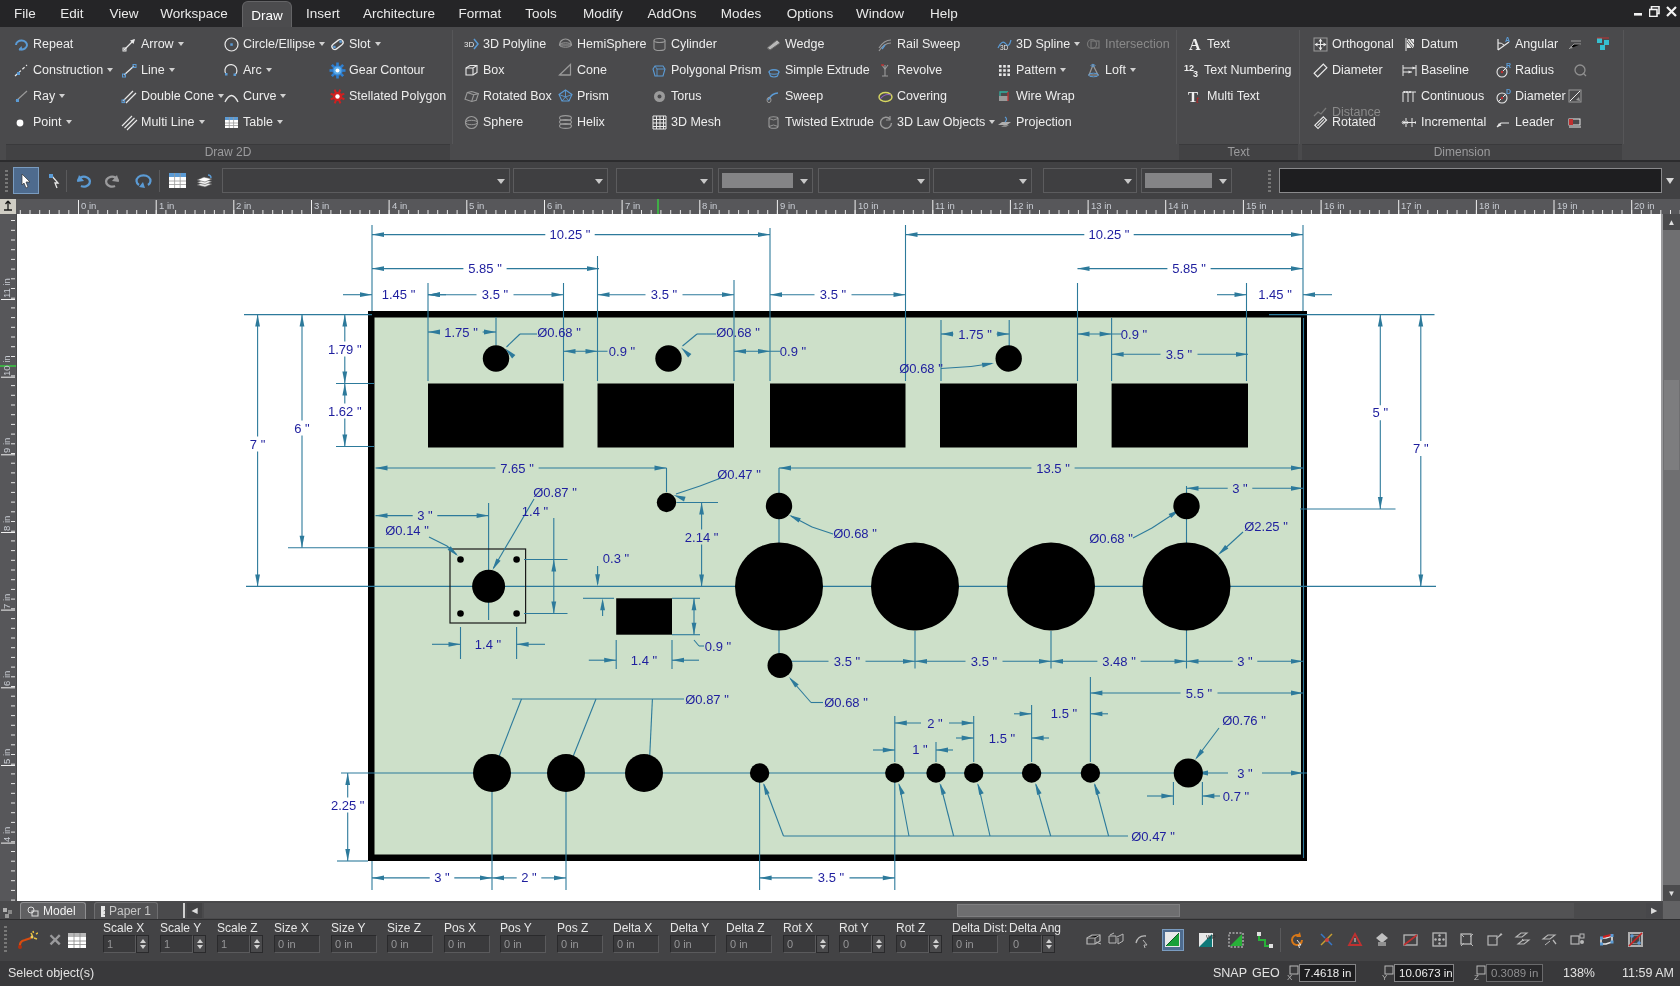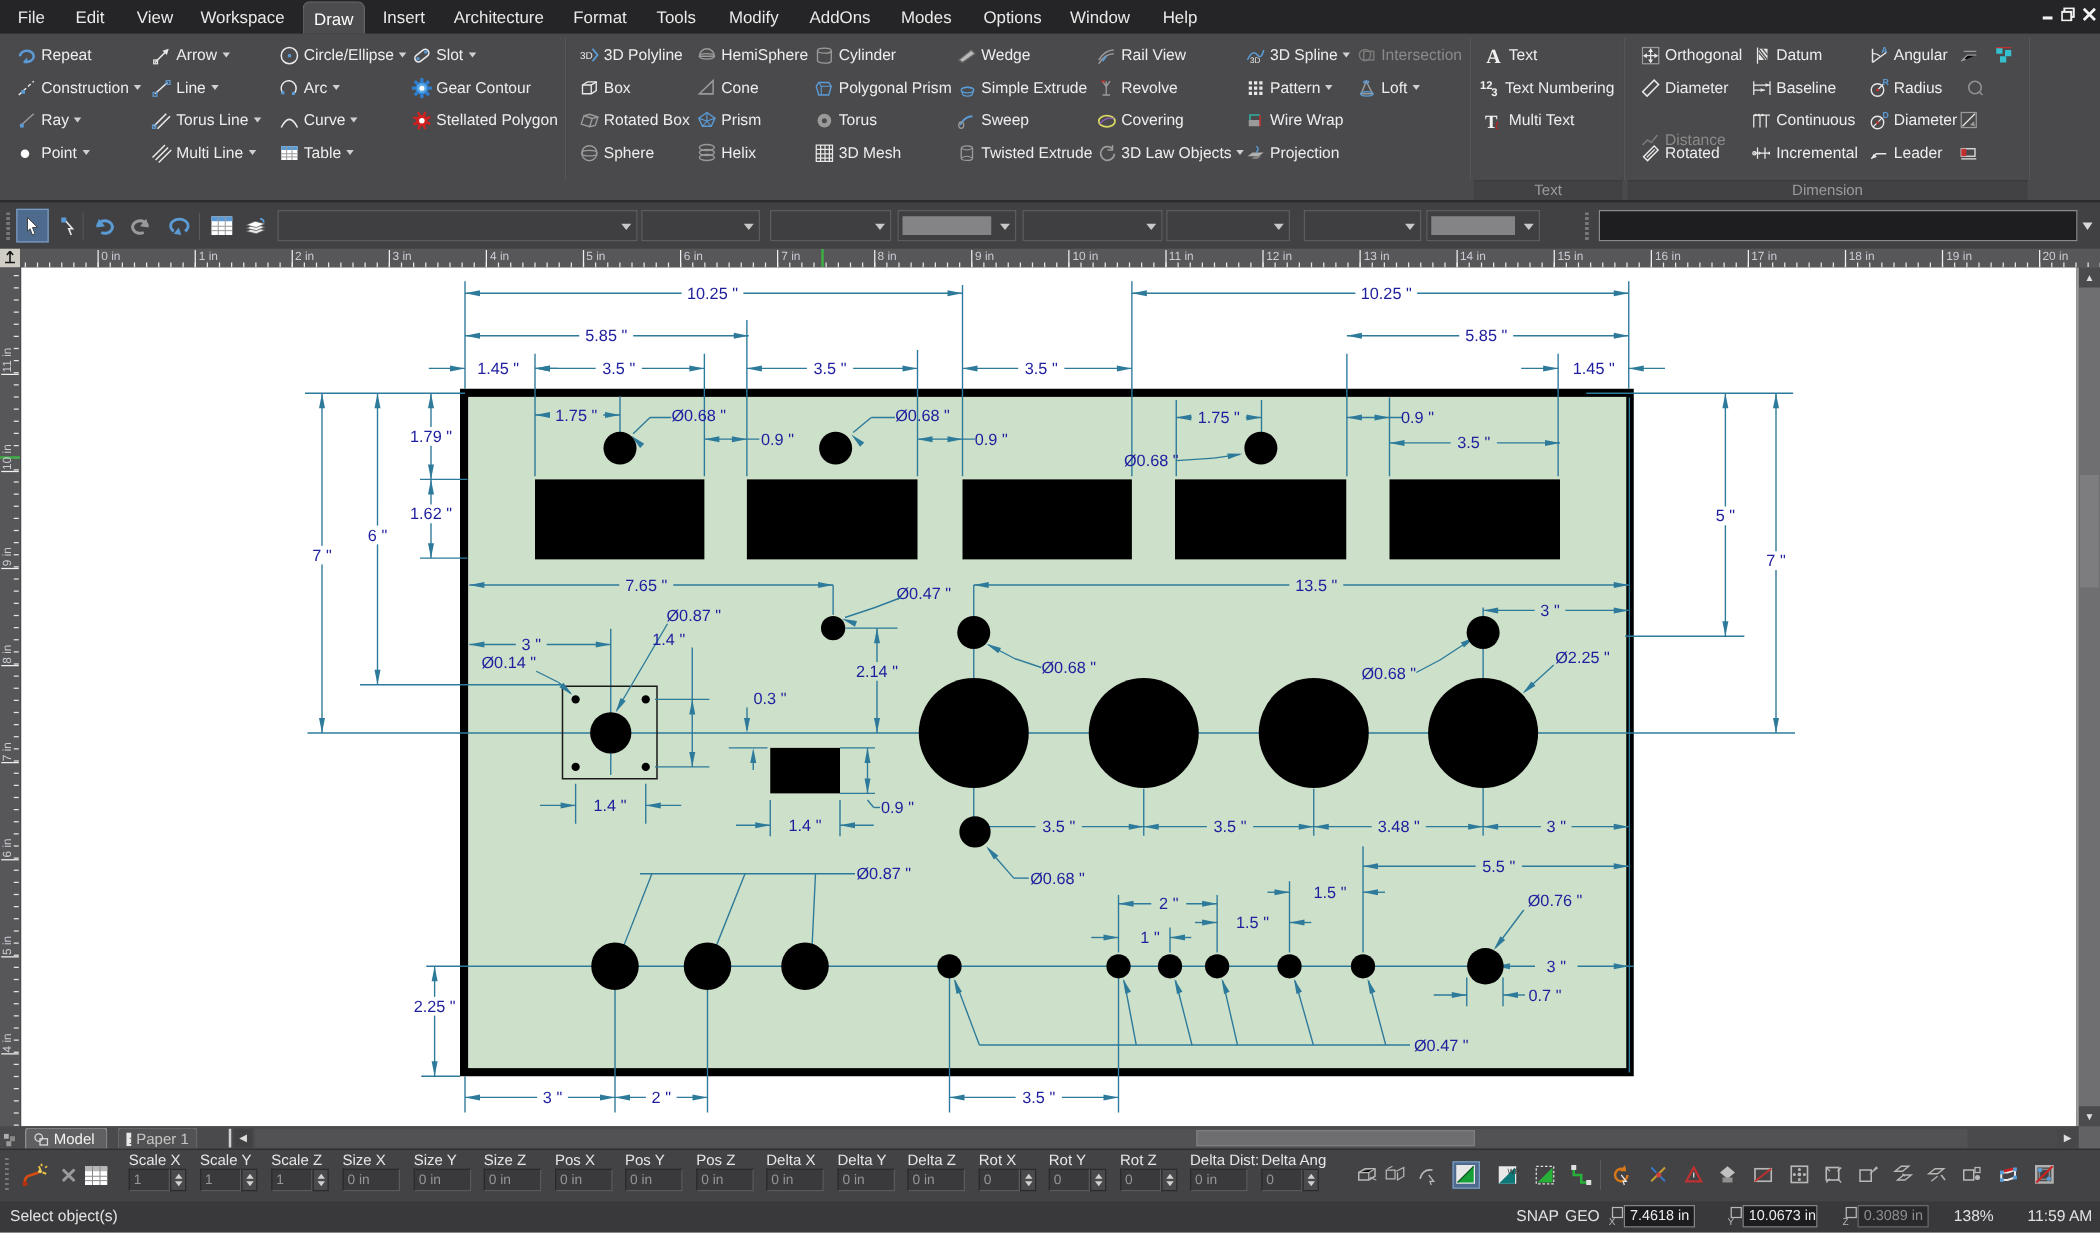--- a/index.html
+++ b/index.html
@@ -133,21 +133,21 @@
       <span>Line</span>
       <span class="dd"></span>
     </div>
 <div class="it" style="left:121px;top:56px">
       <span class="ic">
         <svg width="17" height="17" viewBox="0 0 17 17">
           <path d="M2 13 L12 3 M5 15 L15 5" stroke="#e8e8e8" stroke-width="1.3"></path>
           <rect x="1" y="12" width="2.6" height="2.6" fill="none" stroke="#5b9bd5"></rect>
         </svg>
       </span>
-      <span>Torus Line</span>
+      <span>Double Cone</span>
       <span class="dd"></span>
     </div>
 <div class="it" style="left:121px;top:82px">
       <span class="ic">
         <svg width="17" height="17" viewBox="0 0 17 17">
           <path d="M1 12 L11 2 M3.5 14 L13.5 4 M6 16 L16 6" stroke="#e8e8e8" stroke-width="1.2"></path>
         </svg>
       </span>
       <span>Multi Line</span>
       <span class="dd"></span>
@@ -389,21 +389,21 @@
       </span>
       <span>Twisted Extrude</span>
     </div>
 <div class="it" style="left:877px;top:4px">
       <span class="ic">
         <svg width="17" height="17" viewBox="0 0 17 17">
           <path d="M2 12 q5 -8 12 -8 M2 15 q5 -8 12 -8" fill="none" stroke="#9a9a9a" stroke-width="1.2"></path>
           <path d="M5 13 l3 -4" stroke="#5b9bd5" stroke-width="1.4"></path>
         </svg>
       </span>
-      <span>Rail View</span>
+      <span>Rail Sweep</span>
     </div>
 <div class="it" style="left:877px;top:30px">
       <span class="ic">
         <svg width="17" height="17" viewBox="0 0 17 17">
           <path d="M8 3 v11 M5 14 h6 M5 3 q3 4 3 5 M11 3 q-3 4 -3 5" fill="none" stroke="#9a9a9a" stroke-width="1.1"></path>
           <path d="M4 3 l3 0" stroke="#c03030" stroke-width="1.4"></path>
         </svg>
       </span>
       <span>Revolve</span>
     </div>
@@ -677,20 +677,21 @@
     </div>
 <div class="it" style="left:1567px;top:82px">
       <span class="ic">
         <svg width="17" height="17" viewBox="0 0 17 17">
           <rect x="2" y="5" width="11" height="6" fill="none" stroke="#e8e8e8"></rect>
           <rect x="2" y="5" width="4" height="6" fill="#c03030"></rect>
           <path d="M2 13 h12" stroke="#e8e8e8"></path>
         </svg>
       </span>
     </div>
+<div class="seclbl" style="left:6px;width:444px">Draw 2D</div>
 <div class="seclbl" style="left:1179px;width:119px">Text</div>
 <div class="seclbl" style="left:1302px;width:320px">Dimension</div>
 <div class="secdiv" style="left:452px"></div>
 <div class="secdiv" style="left:1176px"></div>
 <div class="secdiv" style="left:1299px"></div>
 <div class="secdiv" style="left:1623px"></div>
 </div>
 <div id="toolbar" class="abs">
 <div class="abs" style="left:5px;top:8px;width:3px;height:22px;background:repeating-linear-gradient(#777 0 2px,#414143 2px 4px)"></div>
 <div class="tbtn" style="left:13px;background:#4e6b8e;border:1px solid #7a9cc0">

